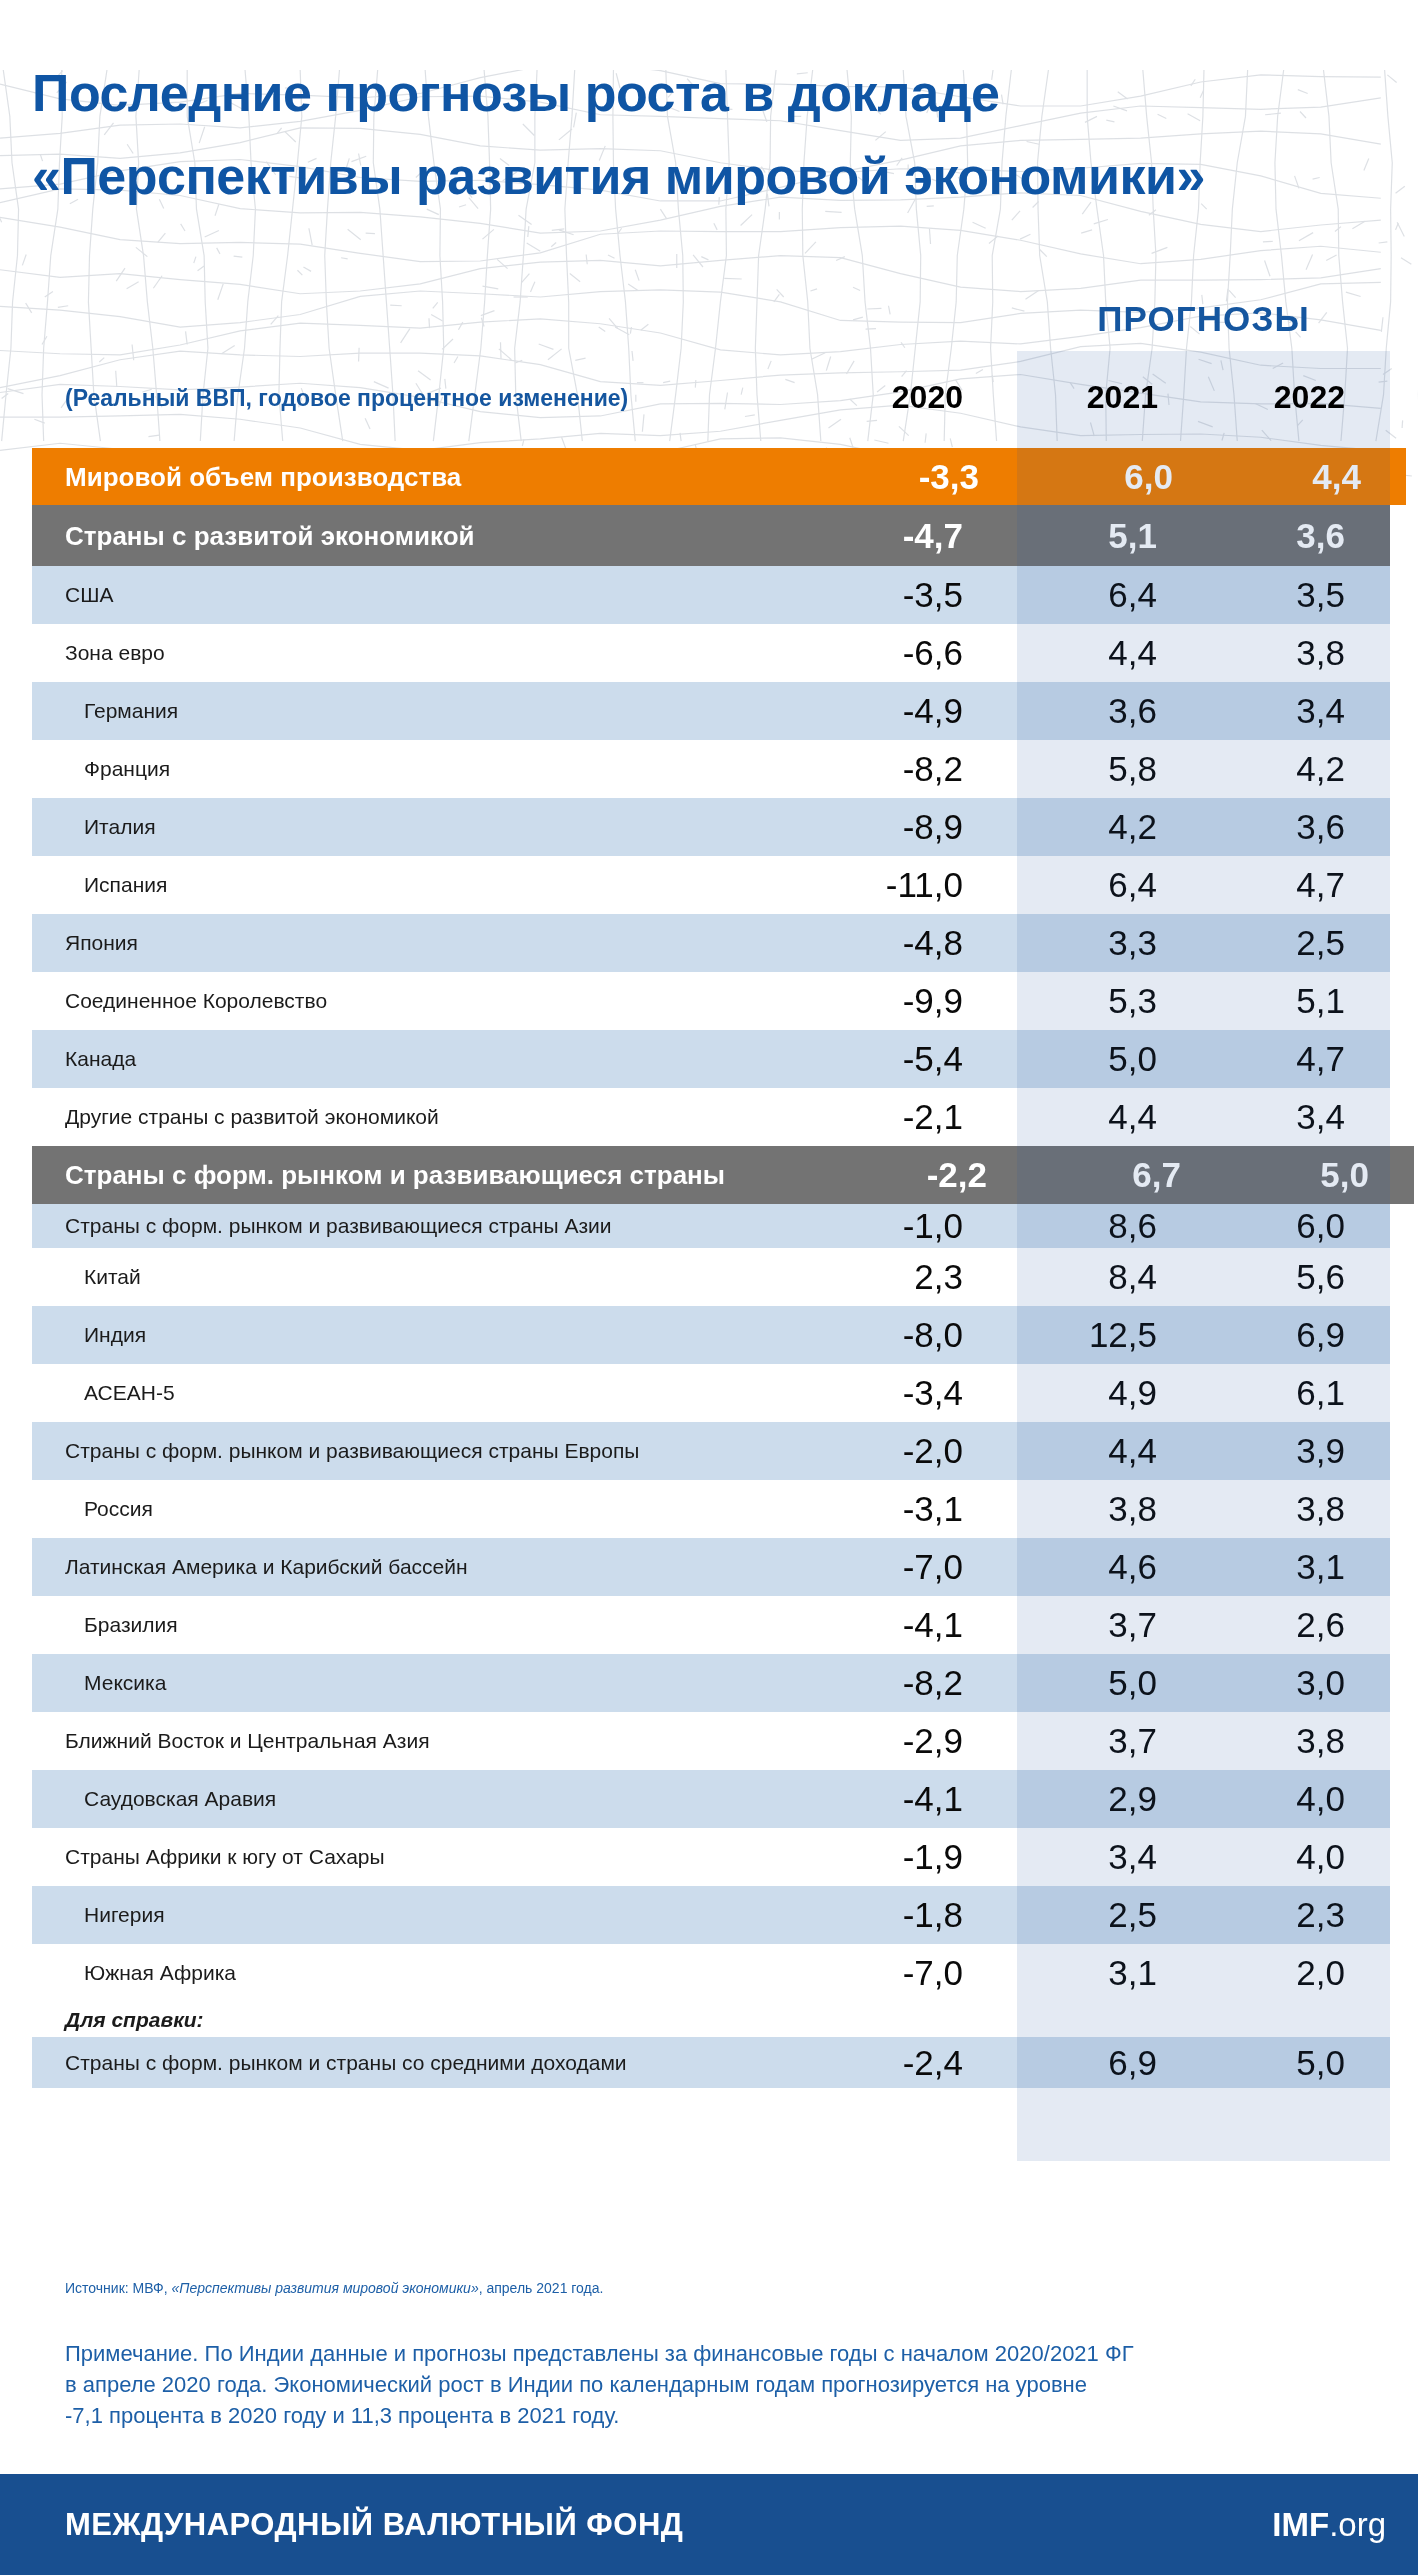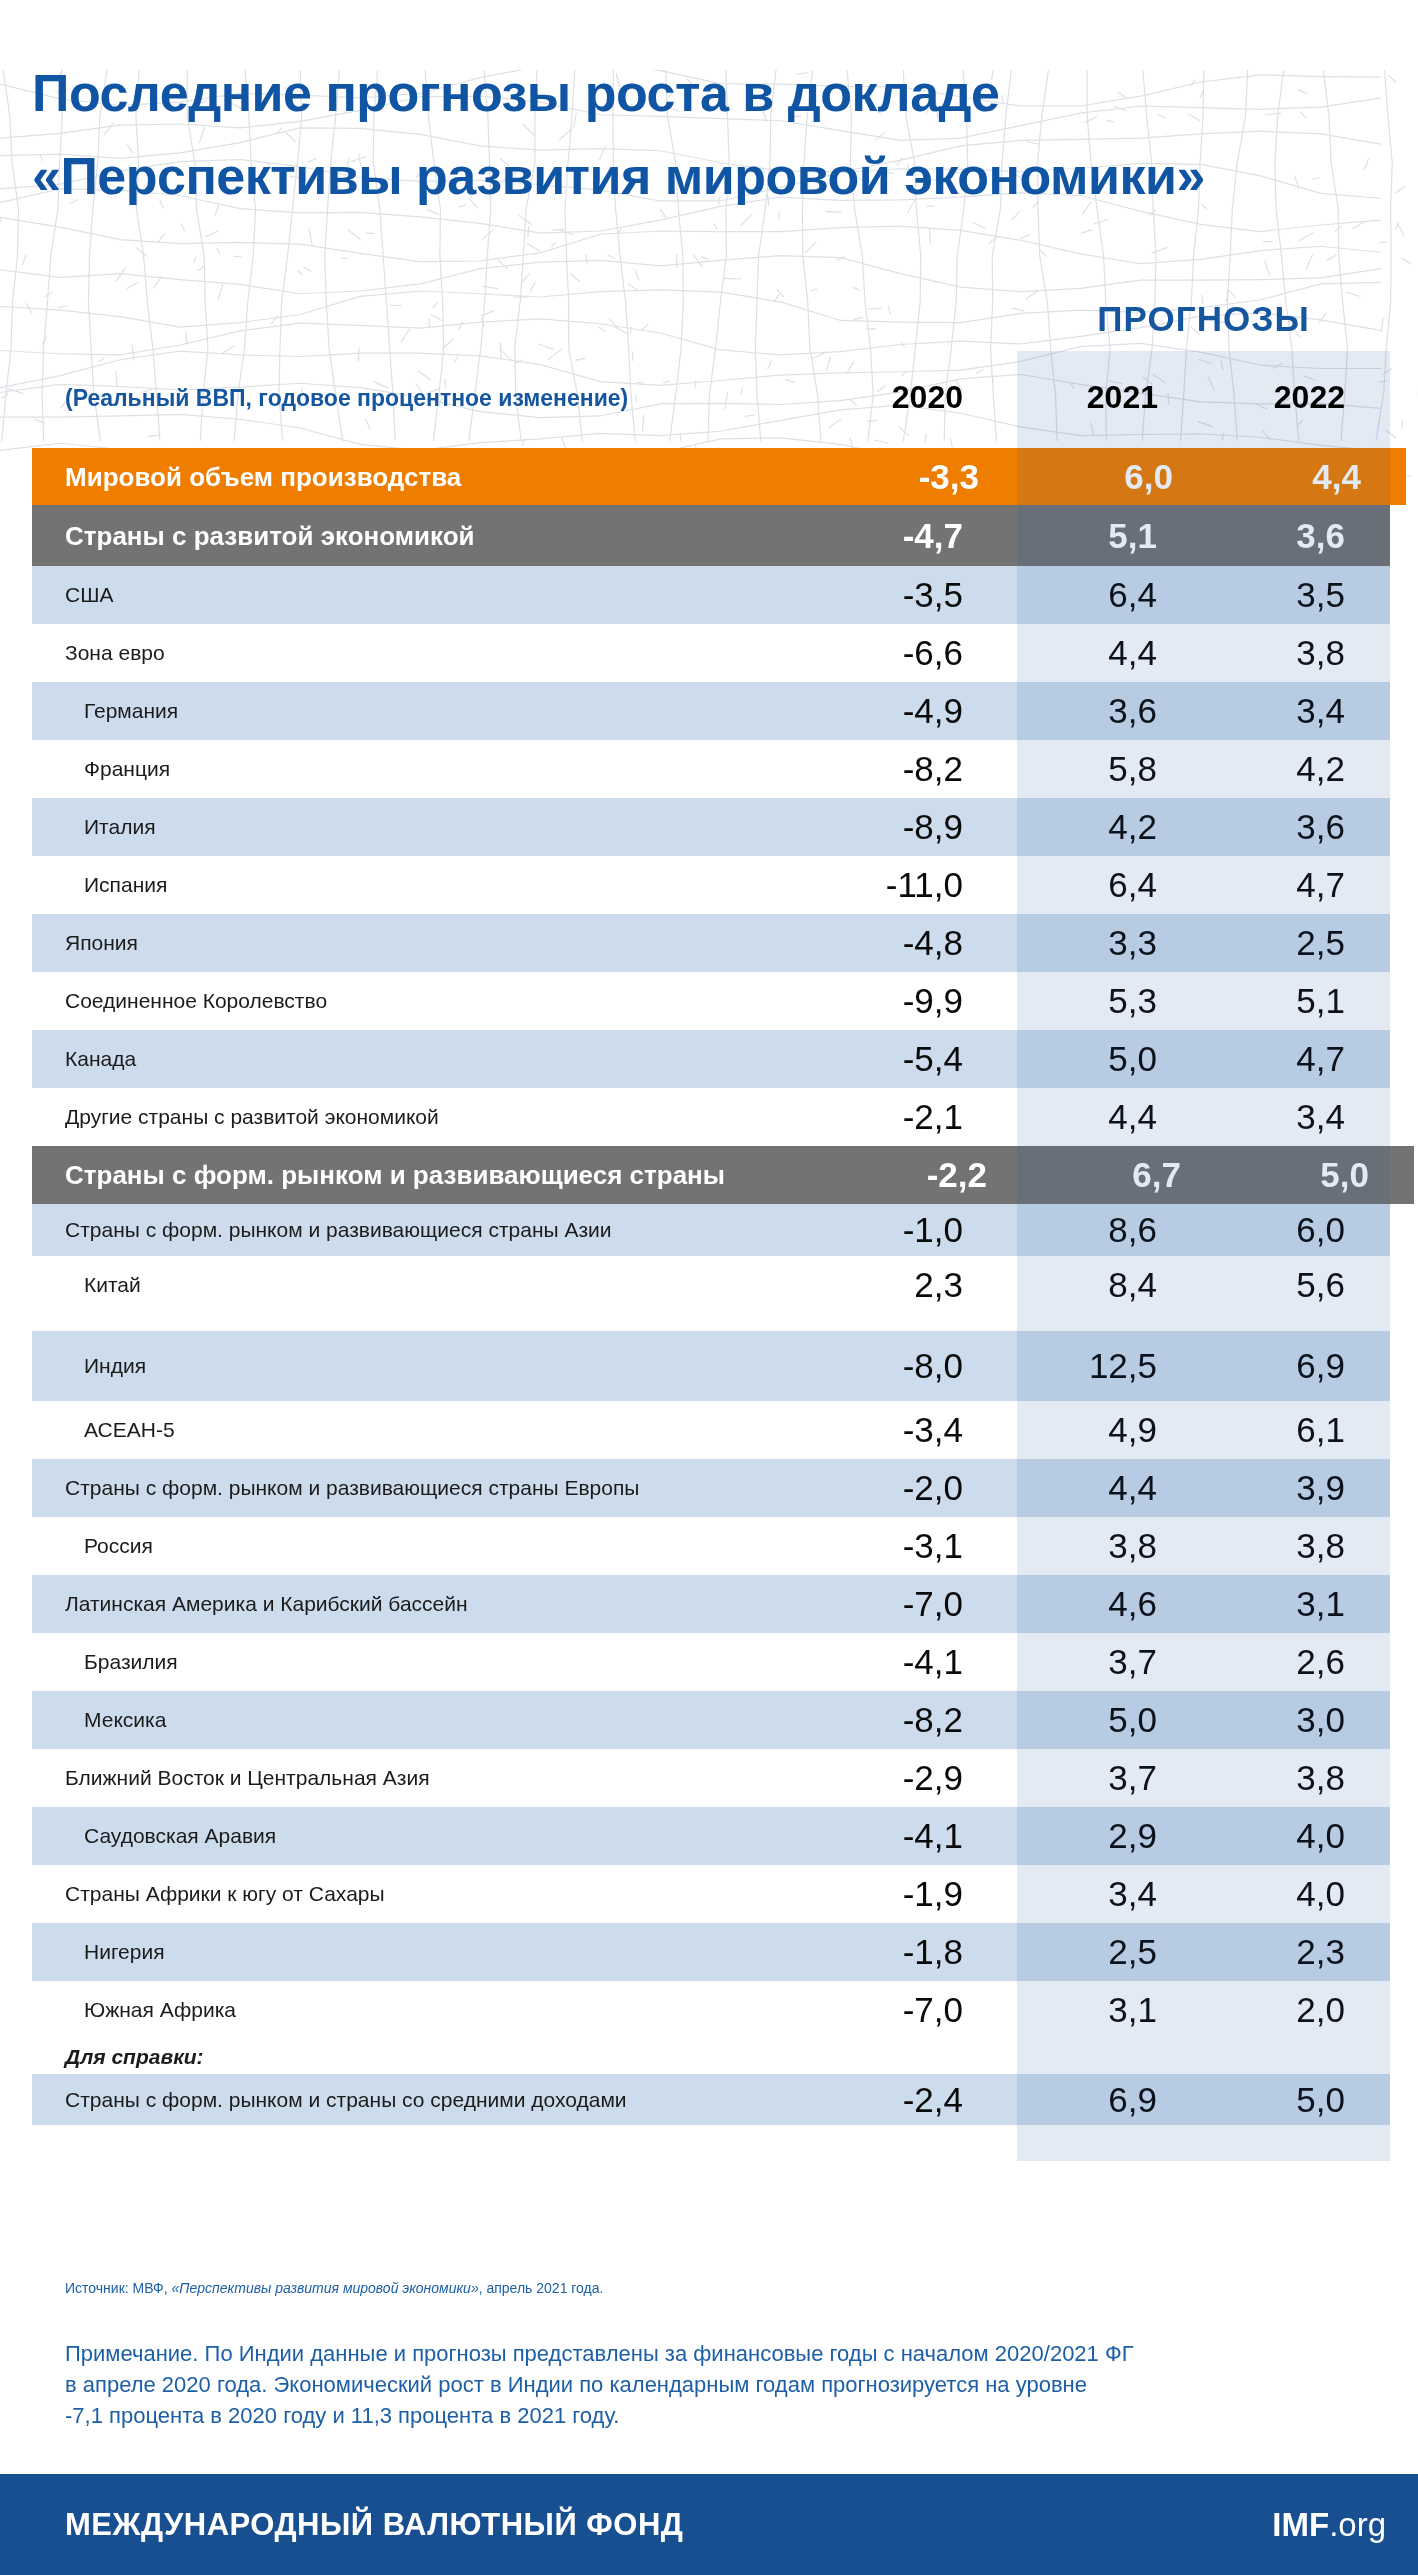--- a/index.html
+++ b/index.html
@@ -491,33 +491,33 @@
       <span class="v v0">-2,1</span>
       <span class="v v1">4,4</span>
       <span class="v v2">3,4</span>
     </div>
     <div class="row em" style="height: 58px; padding-left: 24px;">
       <span class="lbl">Страны с форм. рынком и развивающиеся страны</span>
       <span class="v v0">-2,2</span>
       <span class="v v1">6,7</span>
       <span class="v v2">5,0</span>
     </div>
-    <div class="row alt" style="height: 52px;">
+    <div class="row alt" style="height: 44px;">
       <span class="lbl">Страны с форм. рынком и развивающиеся страны Азии</span>
       <span class="v v0">-1,0</span>
       <span class="v v1">8,6</span>
       <span class="v v2">6,0</span>
     </div>
     <div class="row plain indent" style="height: 58px;">
       <span class="lbl">Китай</span>
       <span class="v v0">2,3</span>
       <span class="v v1">8,4</span>
       <span class="v v2">5,6</span>
     </div>
-    <div class="row alt indent" style="height: 70px; margin-top: 17px;">
+    <div class="row alt indent" style="height: 58px;">
       <span class="lbl">Индия</span>
       <span class="v v0">-8,0</span>
       <span class="v v1">12,5</span>
       <span class="v v2">6,9</span>
     </div>
     <div class="row plain indent" style="height: 58px;">
       <span class="lbl">АСЕАН-5</span>
       <span class="v v0">-3,4</span>
       <span class="v v1">4,9</span>
       <span class="v v2">6,1</span>

